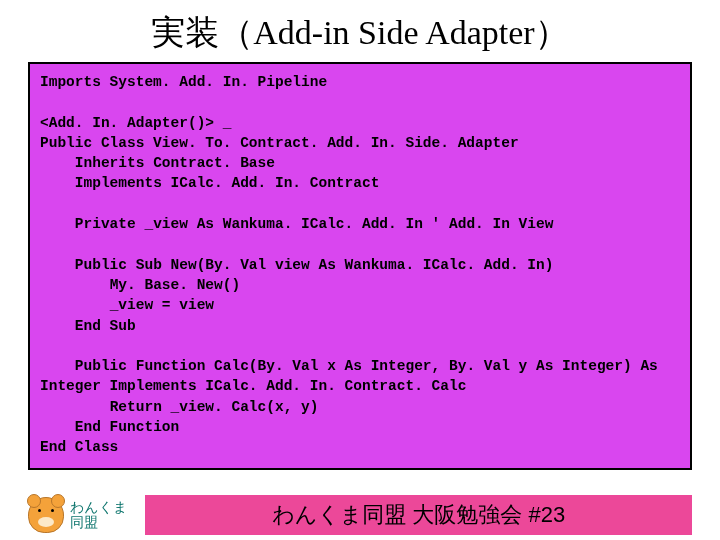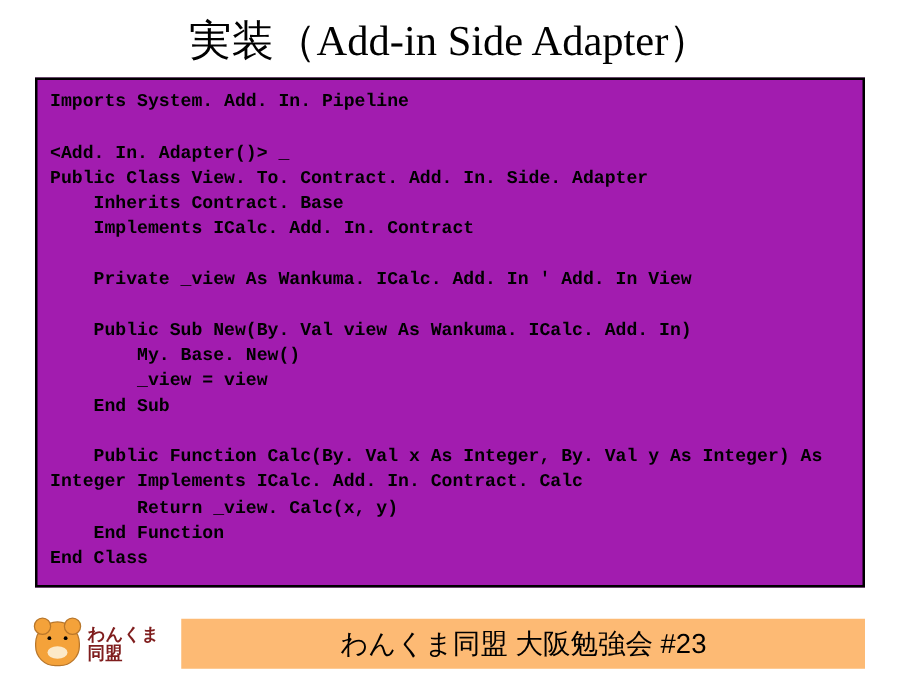--- a/index.html
+++ b/index.html
@@ -25,21 +25,21 @@
   }
   .code-box {
     margin: 0 28px;
     border: 2px solid #000;
     padding: 8px 10px 10px 10px;
     font-family: "Consolas", "Courier New", monospace;
     font-size: 14.5px;
     font-weight: bold;
     line-height: 1.4;
     white-space: pre-wrap;
-    background: #a21caf;
+    background: #d946ef;
   }
   .footer {
     position: absolute;
     bottom: 12px;
     left: 28px;
     right: 28px;
     height: 46px;
     display: flex;
     align-items: center;
   }
@@ -80,29 +80,29 @@
   .bear-eye {
     position: absolute;
     width: 3px; height: 3px;
     background: #000;
     border-radius: 50%;
     top: 11px;
   }
   .bear-eye.l { left: 9px; }
   .bear-eye.r { right: 9px; }
   .logo-text {
-    color: #7f1d1d;
+    color: #0f766e;
     font-size: 14px;
-    font-weight: bold;
+    font-weight: normal;
     line-height: 1.1;
     font-family: "MS PGothic", "Meiryo", sans-serif;
   }
   .footer-title-wrap {
     flex: 1;
-    background: #fdba74;
+    background: #ec4899;
     margin-left: 18px;
     height: 40px;
     display: flex;
     align-items: center;
     justify-content: center;
   }
   .footer-title {
     font-size: 22px;
     font-family: "MS PGothic", "Meiryo", sans-serif;
   }

